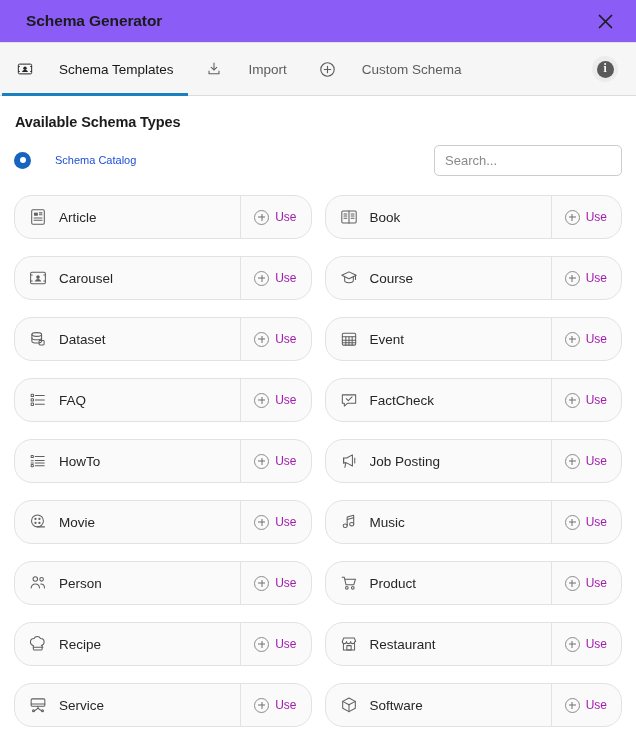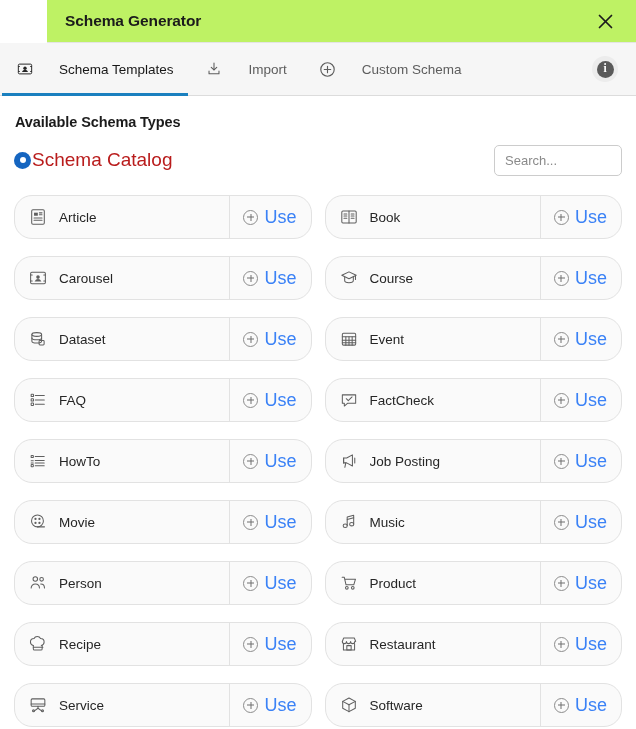--- a/index.html
+++ b/index.html
@@ -21,27 +21,26 @@
     display: flex;
     flex-direction: column;
     overflow: hidden;
     position: relative;
   }
 
   
   .titlebar {
     height: 43px;
     min-height: 43px;
-    background: #bef264;
+    background: #8b5cf6;
     display: flex;
     align-items: center;
     justify-content: space-between;
-    padding: 0 16px 0 18px;
+    padding: 0 16px 0 26px;
     border-bottom: 1px solid #e4e4e4;
-    margin-left: 47px;
   }
   .dialog-title {
     font-size: 15.5px;
     font-weight: bold;
     color: #1b1b1b;
     letter-spacing: -0.1px;
   }
   .close-btn {
     width: 30px;
     height: 30px;
@@ -161,24 +160,24 @@
     height: 30px;
   }
   .radio-group {
     display: flex;
     align-items: center;
     gap: 22px;
   }
   .radio-opt {
     display: flex;
     align-items: center;
-    gap: 1px;
+    gap: 24px;
     cursor: pointer;
-    font-size: 19px;
-    color: #b91c1c;
+    font-size: 11px;
+    color: #1d4ed8;
   }
   .radio-mark {
     width: 17px;
     height: 17px;
     border-radius: 50%;
     border: 2px solid #8f8f8f;
     background: #ffffff;
     display: flex;
     align-items: center;
     justify-content: center;
@@ -190,21 +189,21 @@
   }
   .radio-opt.checked .radio-mark::after {
     content: "";
     width: 6px;
     height: 6px;
     border-radius: 50%;
     background: #ffffff;
   }
 
   .search-box {
-    width: 128px;
+    width: 188px;
     height: 31px;
     border: 1px solid #cccccc;
     border-radius: 5px;
     background: #ffffff;
     padding: 0 10px;
     font-size: 13px;
     color: #2a2a2a;
     font-family: inherit;
     outline: none;
   }
@@ -279,22 +278,22 @@
   }
   .use-plus::before {
     left: 3px; right: 3px; top: 50%;
     height: 1px; transform: translateY(-50%);
   }
   .use-plus::after {
     top: 3px; bottom: 3px; left: 50%;
     width: 1px; transform: translateX(-50%);
   }
   .use-text {
-    font-size: 18px;
-    color: #3b82f6;
+    font-size: 12px;
+    color: #a21caf;
   }
 </style>
 </head>
 <body>
 
 <div class="dialog">
 
   <div class="titlebar">
     <div class="dialog-title">Schema Generator</div>
     <button class="close-btn" aria-label="Close">

